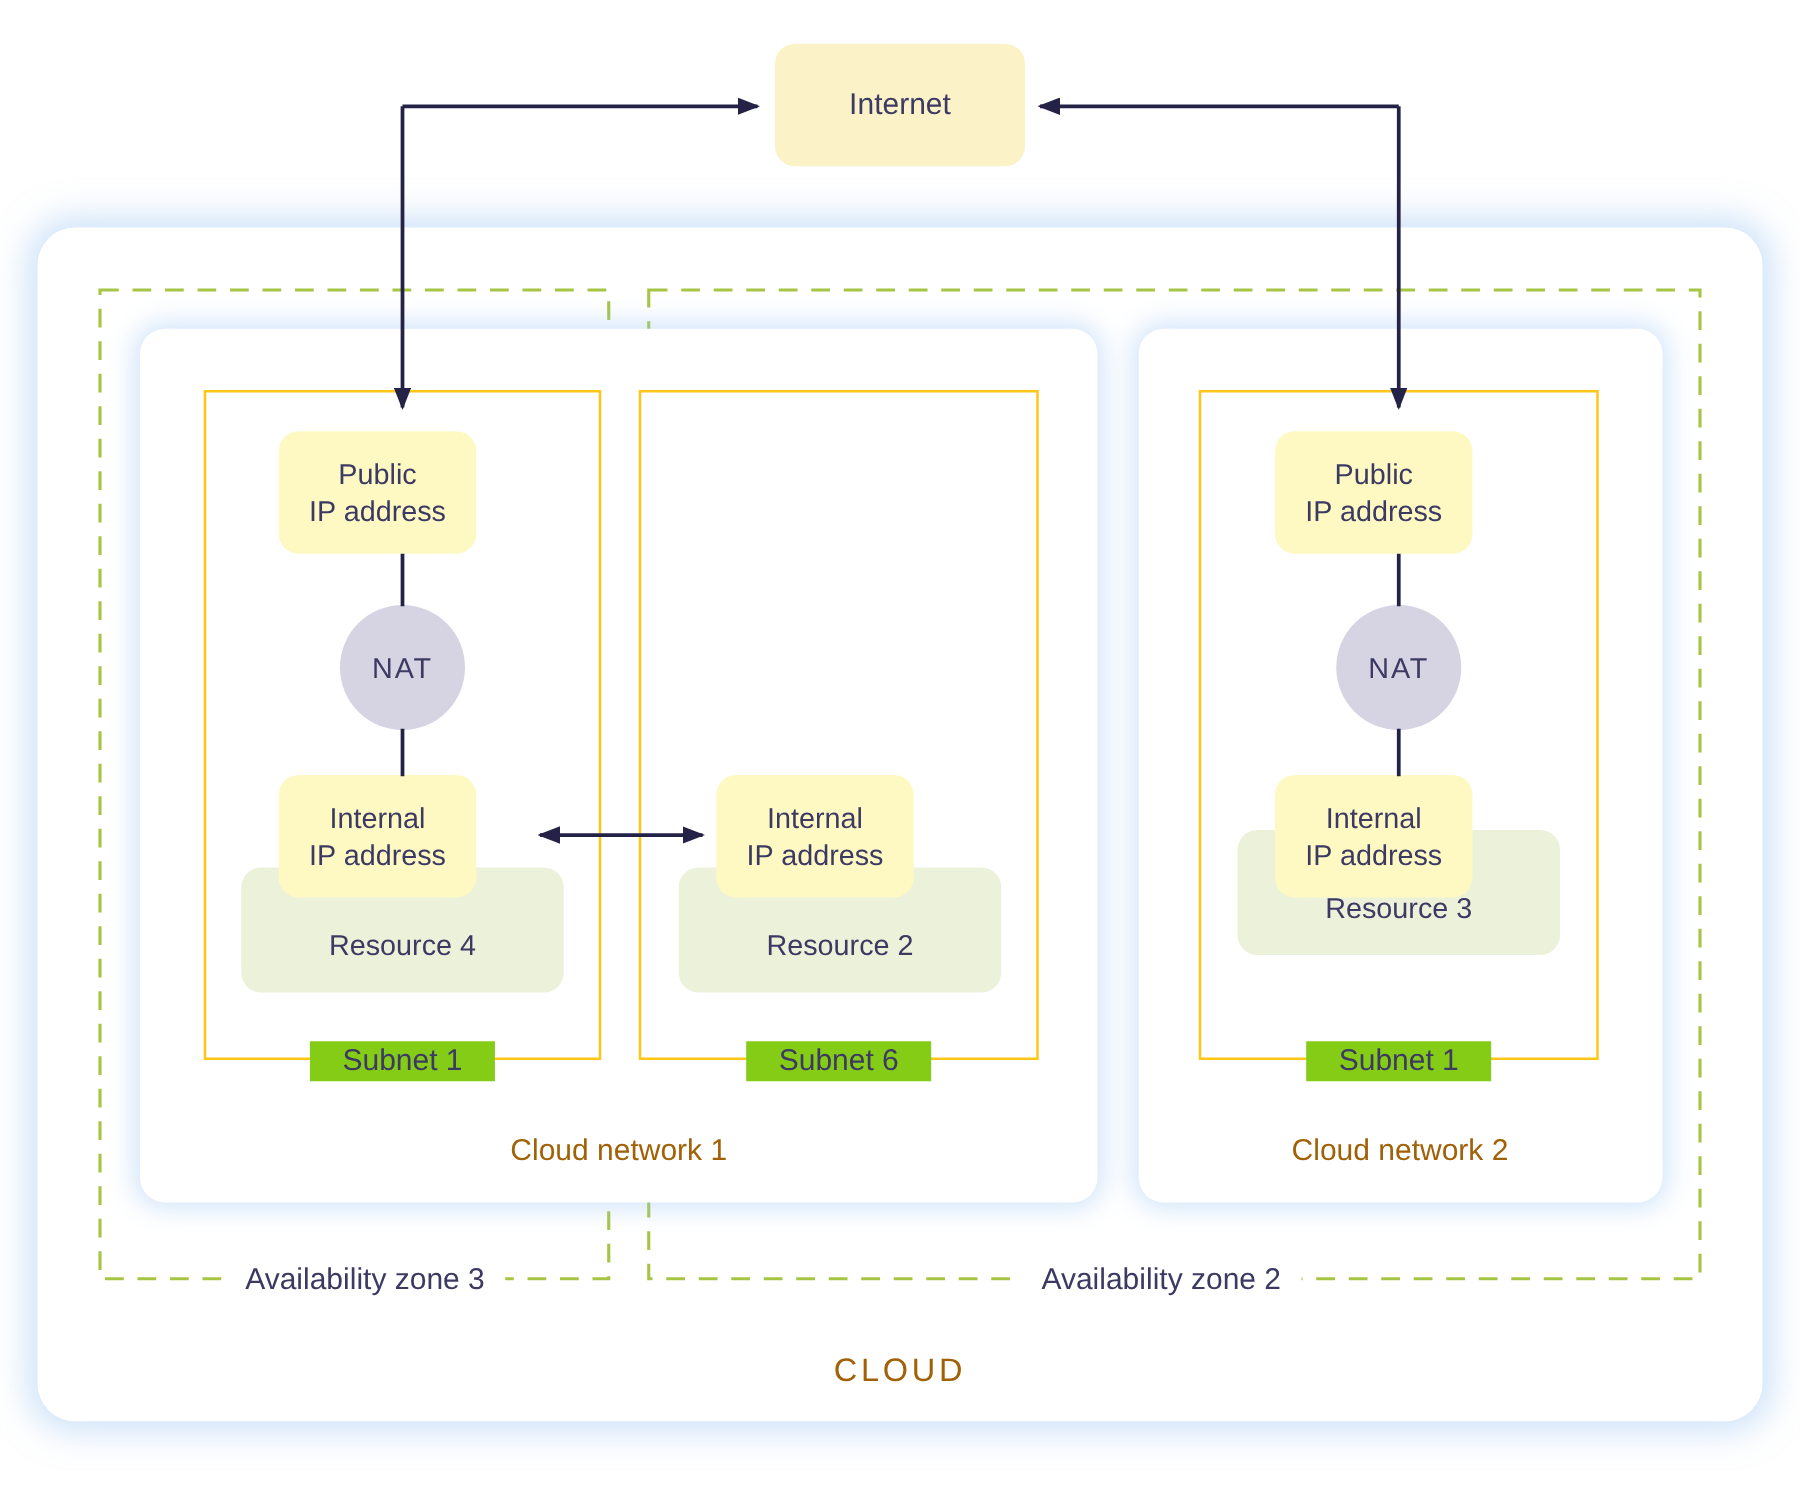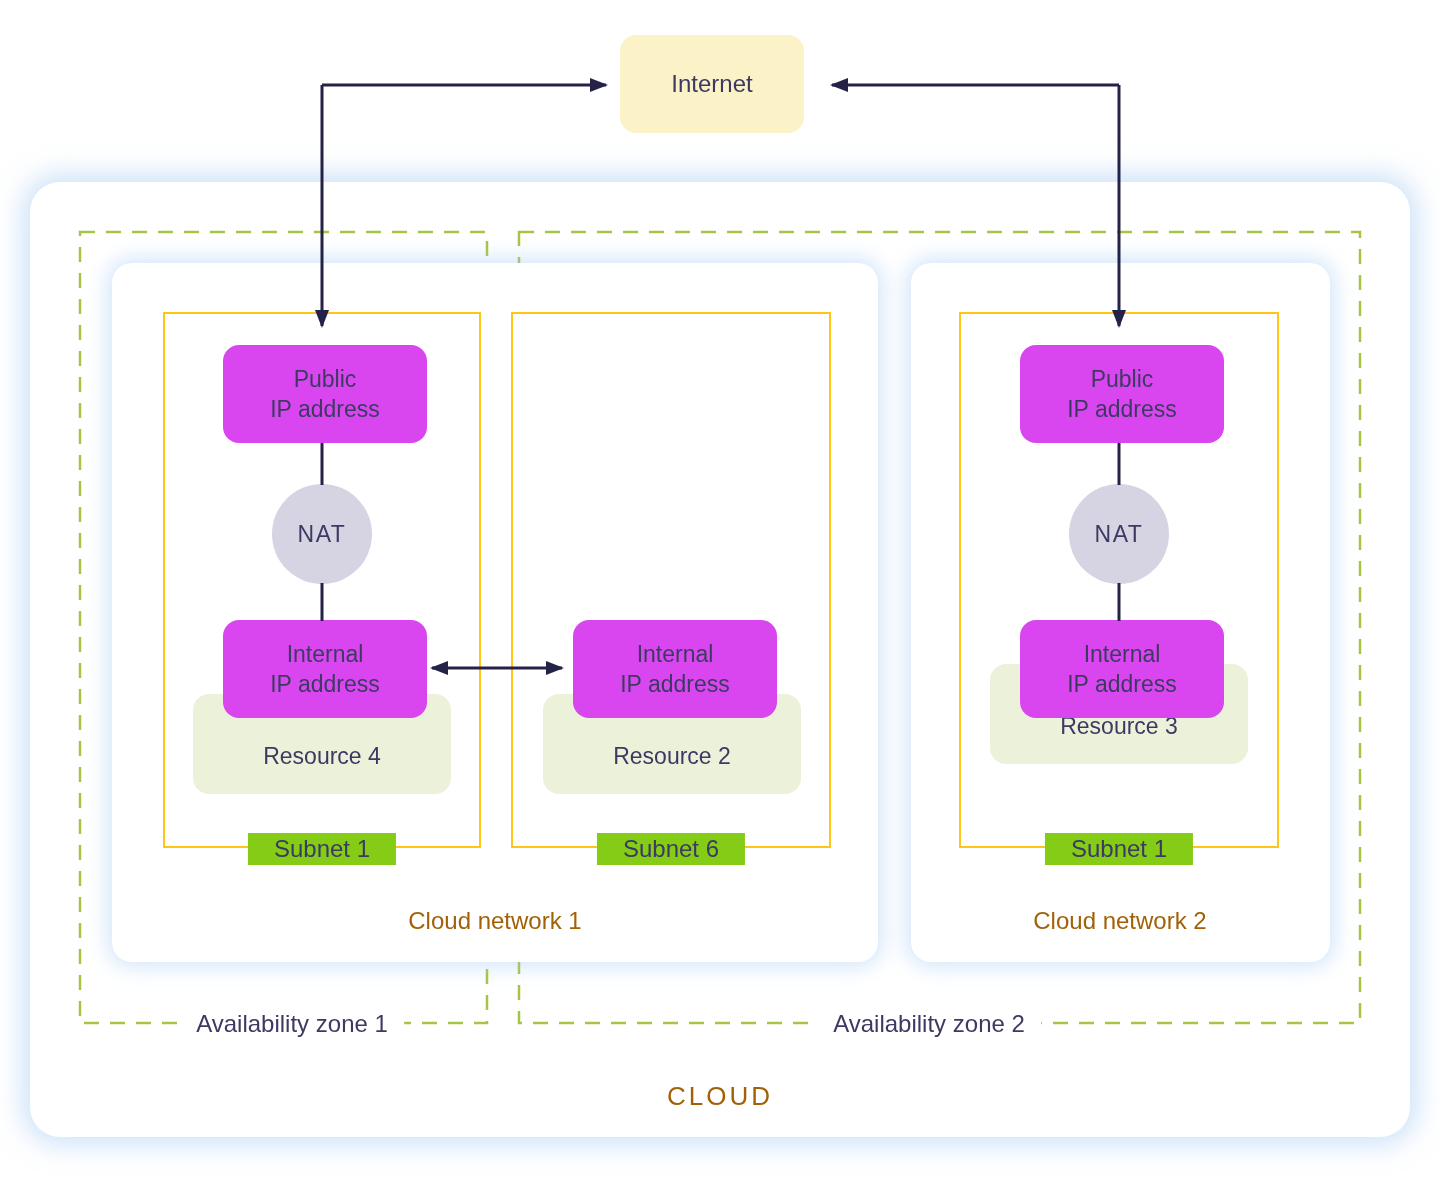--- a/index.html
+++ b/index.html
@@ -4,21 +4,21 @@
 <style>
   html,body{margin:0;padding:0;background:#ffffff;}
   body{font-family:"Liberation Sans", sans-serif;color:#3C3A63;}
   .canvas{position:relative;width:1440px;height:1200px;background:#ffffff;overflow:hidden;}
   .abs{position:absolute;}
   .layer{position:absolute;left:0;top:0;width:1440px;height:1200px;pointer-events:none;}
   .zones-layer{z-index:2;}
   .arrows-layer{z-index:7;}
 
   .internet{
-    left:620px;top:35px;width:184px;height:98px;
+    left:620px;top:35px;width:200px;height:98px;
     background:#FCF2C8;border-radius:16px;
     display:flex;align-items:center;justify-content:center;
     font-size:24px;z-index:8;
   }
   .cloud{
     left:30px;top:182px;width:1380px;height:955px;
     background:#ffffff;border-radius:30px;
     box-shadow:0 0 26px 8px rgba(160,200,244,0.50);
     z-index:1;
   }
@@ -46,21 +46,21 @@
   .sub3{left:959px;top:312px;width:320px;height:536px;}
   .subnet-label{
     transform:translate(-50%,-50%);background:#84cc16;
     padding:2px 26px;font-size:24px;z-index:8;white-space:nowrap;
   }
   .zone-label{
     transform:translate(-50%,-50%);background:#ffffff;
     padding:2px 16px;font-size:24px;z-index:8;white-space:nowrap;
   }
   .node{
-    width:204px;height:98px;background:#d946ef;border-radius:16px;
+    width:158px;height:98px;background:#fef9c3;border-radius:16px;
     display:flex;align-items:center;justify-content:center;text-align:center;
     font-size:23px;line-height:1.32;white-space:pre-line;z-index:6;
   }
   .nat{
     width:100px;height:100px;background:#D6D4E2;border-radius:50%;
     display:flex;align-items:center;justify-content:center;
     font-size:23px;letter-spacing:1.5px;z-index:6;
   }
   .resource{
     width:258px;height:100px;background:#ECF1D9;border-radius:16px;
@@ -129,16 +129,16 @@
       <path d="M322,583 L322,621"></path>
       <path d="M1119,443 L1119,485"></path>
       <path d="M1119,583 L1119,621"></path>
     </g>
   </svg>
 
   <div class="abs subnet-label" style="left:322px;top:849px;">Subnet 1</div>
   <div class="abs subnet-label" style="left:671px;top:849px;">Subnet 6</div>
   <div class="abs subnet-label" style="left:1119px;top:849px;">Subnet 1</div>
 
-  <div class="abs zone-label" style="left:292px;top:1024px;">Availability zone 1</div>
+  <div class="abs zone-label" style="left:292px;top:1024px;">Availability zone 3</div>
   <div class="abs zone-label" style="left:929px;top:1024px;">Availability zone 2</div>
 
 </div>
 
 </body></html>

